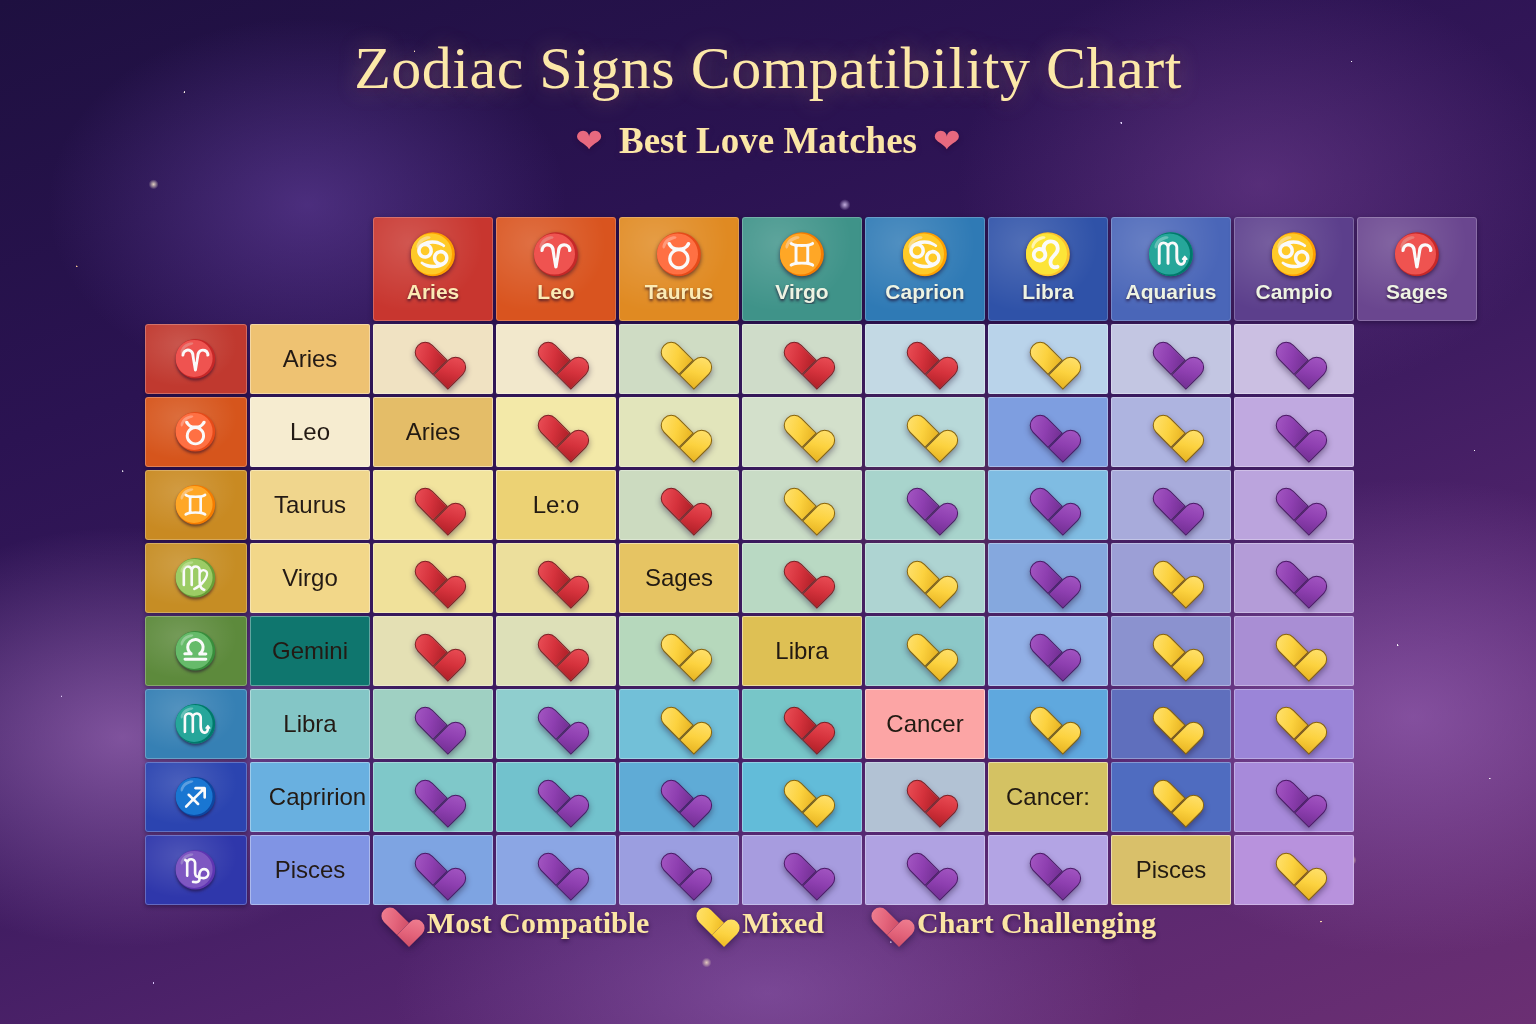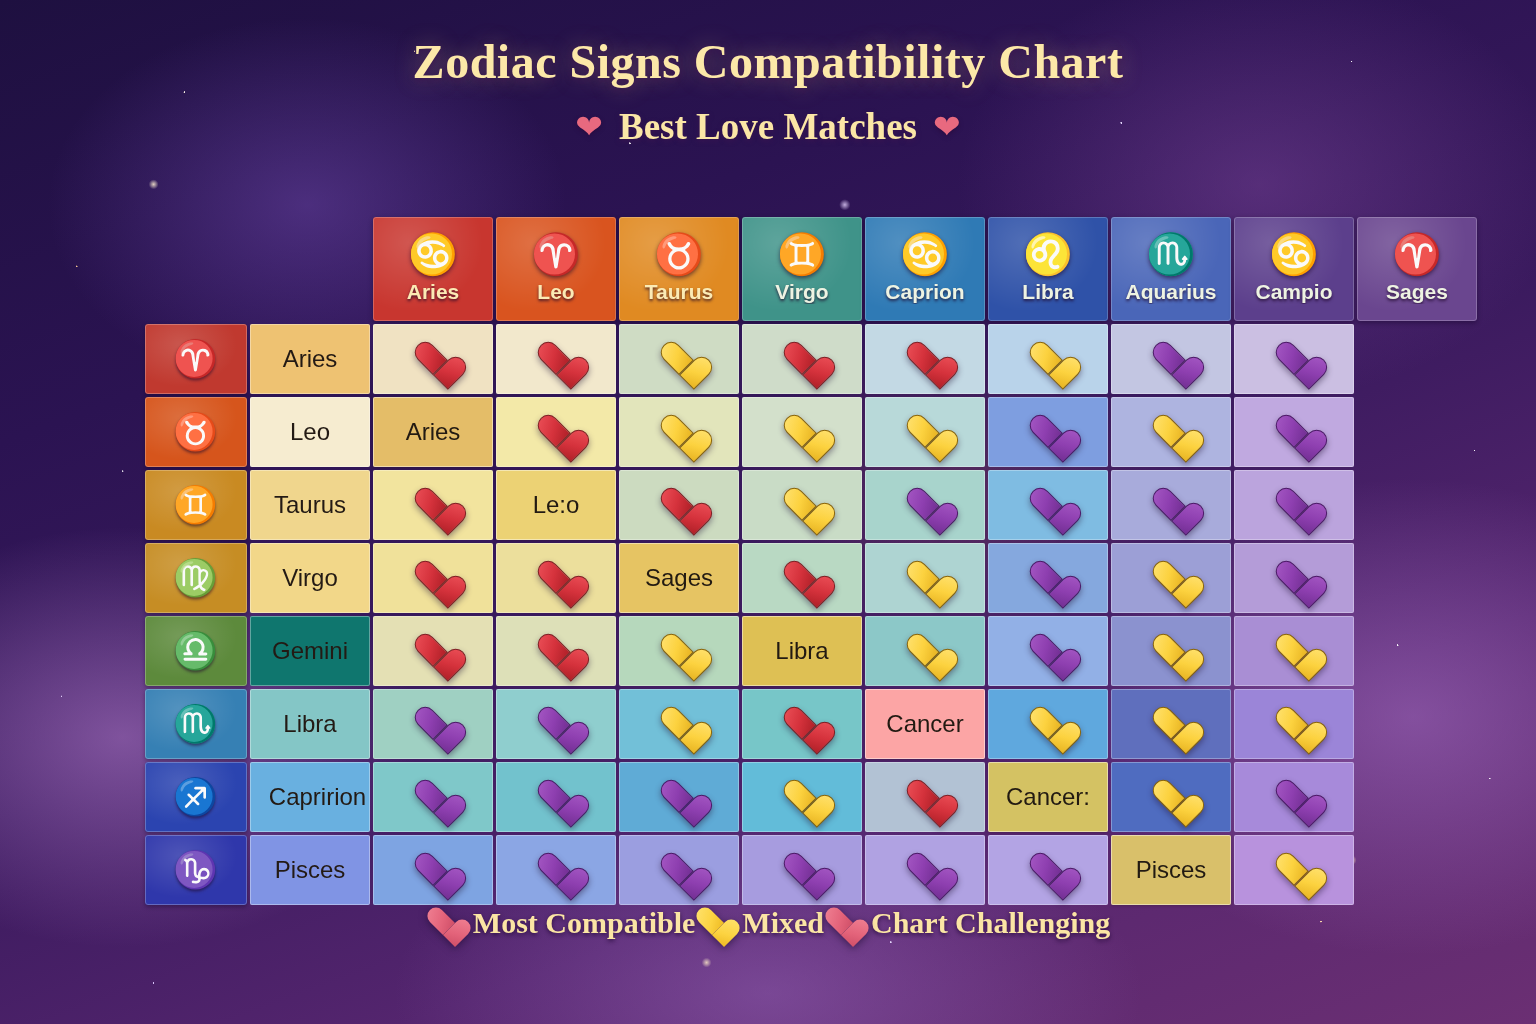--- a/index.html
+++ b/index.html
@@ -85,22 +85,22 @@
 
   
   #title-block {
     position: absolute;
     top: 34px; left: 0; right: 0;
     text-align: center;
     z-index: 5;
   }
   #chart-title {
     font-family: "Liberation Serif", serif;
-    font-size: 48px;
-    font-weight: bold;
+    font-size: 60px;
+    font-weight: normal;
     color: #fce8a8;
     letter-spacing: .5px;
     text-shadow: 0 2px 6px rgba(60,20,80,.85), 0 0 22px rgba(255,220,140,.35);
   }
   #chart-subtitle-row {
     margin-top: 16px;
     display: flex;
     align-items: center;
     justify-content: center;
     gap: 16px;
@@ -240,20 +240,21 @@
   .heart-ico.purple { --hc: linear-gradient(150deg,#a558c4 0%, #8e3fb0 55%, #732f94 100%); --hb: #4b1866; }
 
   
   #legend {
     position: absolute;
     left: 0; right: 0;
     top: 906px;
     display: flex;
     align-items: center;
     justify-content: center;
+    gap: 46px;
     z-index: 5;
   }
   .legend-item { display: flex; align-items: center; gap: 13px; }
   .legend-heart {
     display: inline-block;
     width: 34px; height: 32px;
     position: relative;
     filter: drop-shadow(0 2px 4px rgba(25,8,45,.6));
   }
   .legend-heart::before, .legend-heart::after {

